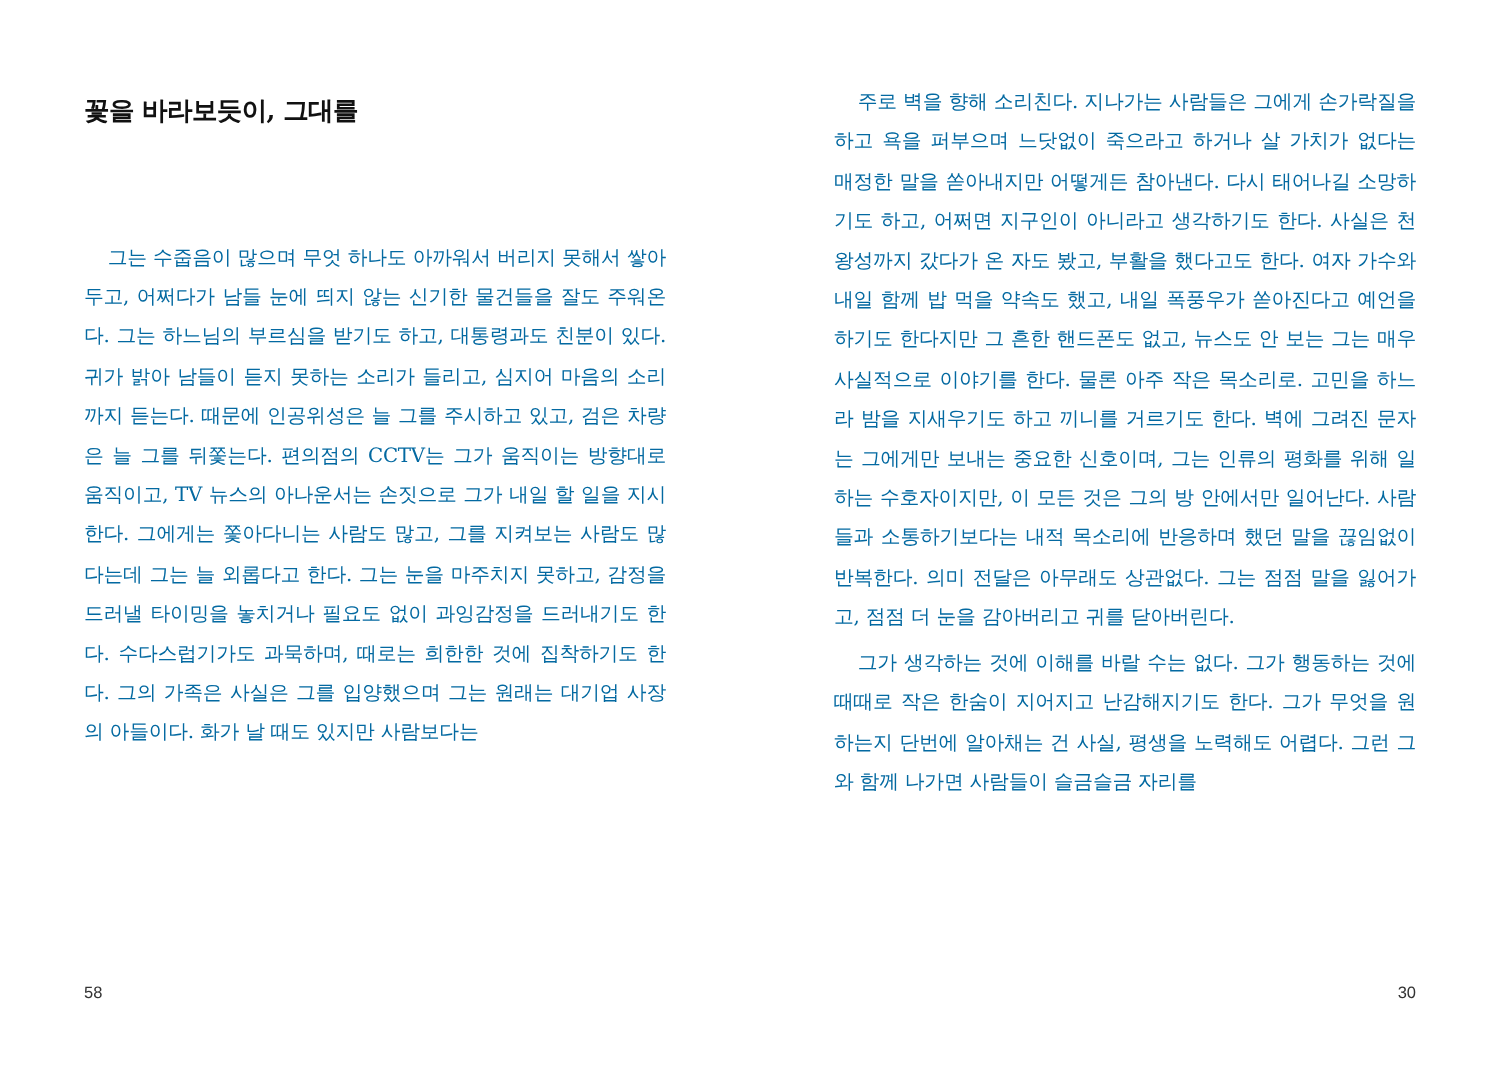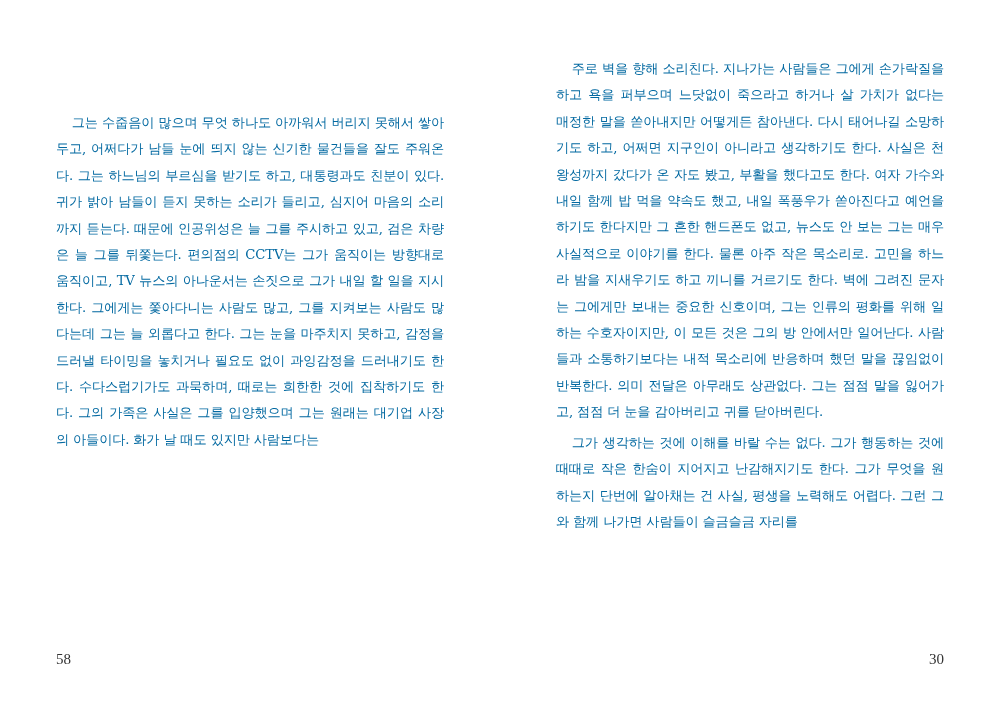--- a/index.html
+++ b/index.html
@@ -34,21 +34,21 @@
   }
   .chapter-title {
     font-size: 17px;
     font-weight: 700;
     letter-spacing: -0.4px;
     color: #111111;
     margin: 6px 0 0 0;
     line-height: 1.5;
   }
   .body-block {
-    margin-top: 54px;
+    margin-top: 72px;
   }
   .body-block-right {
     margin-top: 0;
   }
   p.para {
     margin: 0;
     font-size: 13.2px;
     line-height: 2.0;
     text-align: justify;
     text-justify: inter-character;
@@ -56,23 +56,23 @@
     letter-spacing: -0.15px;
     word-break: break-all;
     color: #0369a1;
   }
   p.para + p.para {
     margin-top: 4px;
   }
   .folio {
     position: absolute;
     bottom: 42px;
-    font-size: 15px;
+    font-size: 11px;
     color: #333333;
-    font-family: Liberation Serif, serif;
+    font-family: Liberation Sans, sans-serif;
   }
   .folio-left {
     left: 56px;
   }
   .folio-right {
     right: 56px;
   }
   .gutter {
     position: absolute;
     left: 500px;
@@ -81,20 +81,21 @@
     height: 710px;
     background: transparent;
   }
 </style>
 </head>
 <body>
 
 <div class="spread">
 
   <div class="page page-left">
+    <h1 class="chapter-title">꽃을 바라보듯이, 그대를</h1>
 
     <div class="body-block">
       <p class="para">그는 수줍음이 많으며 무엇 하나도 아까워서 버리지 못해서 쌓아두고, 어쩌다가 남들 눈에 띄지 않는 신기한 물건들을 잘도 주워온다. 그는 하느님의 부르심을 받기도 하고, 대통령과도 친분이 있다. 귀가 밝아 남들이 듣지 못하는 소리가 들리고, 심지어 마음의 소리까지 듣는다. 때문에 인공위성은 늘 그를 주시하고 있고, 검은 차량은 늘 그를 뒤쫓는다. 편의점의 CCTV는 그가 움직이는 방향대로 움직이고, TV 뉴스의 아나운서는 손짓으로 그가 내일 할 일을 지시한다. 그에게는 쫓아다니는 사람도 많고, 그를 지켜보는 사람도 많다는데 그는 늘 외롭다고 한다. 그는 눈을 마주치지 못하고, 감정을 드러낼 타이밍을 놓치거나 필요도 없이 과잉감정을 드러내기도 한다. 수다스럽기가도 과묵하며, 때로는 희한한 것에 집착하기도 한다. 그의 가족은 사실은 그를 입양했으며 그는 원래는 대기업 사장의 아들이다. 화가 날 때도 있지만 사람보다는</p>
     </div>
 
     <div class="folio folio-left">58</div>
   </div>
 
   <div class="gutter"></div>
 

